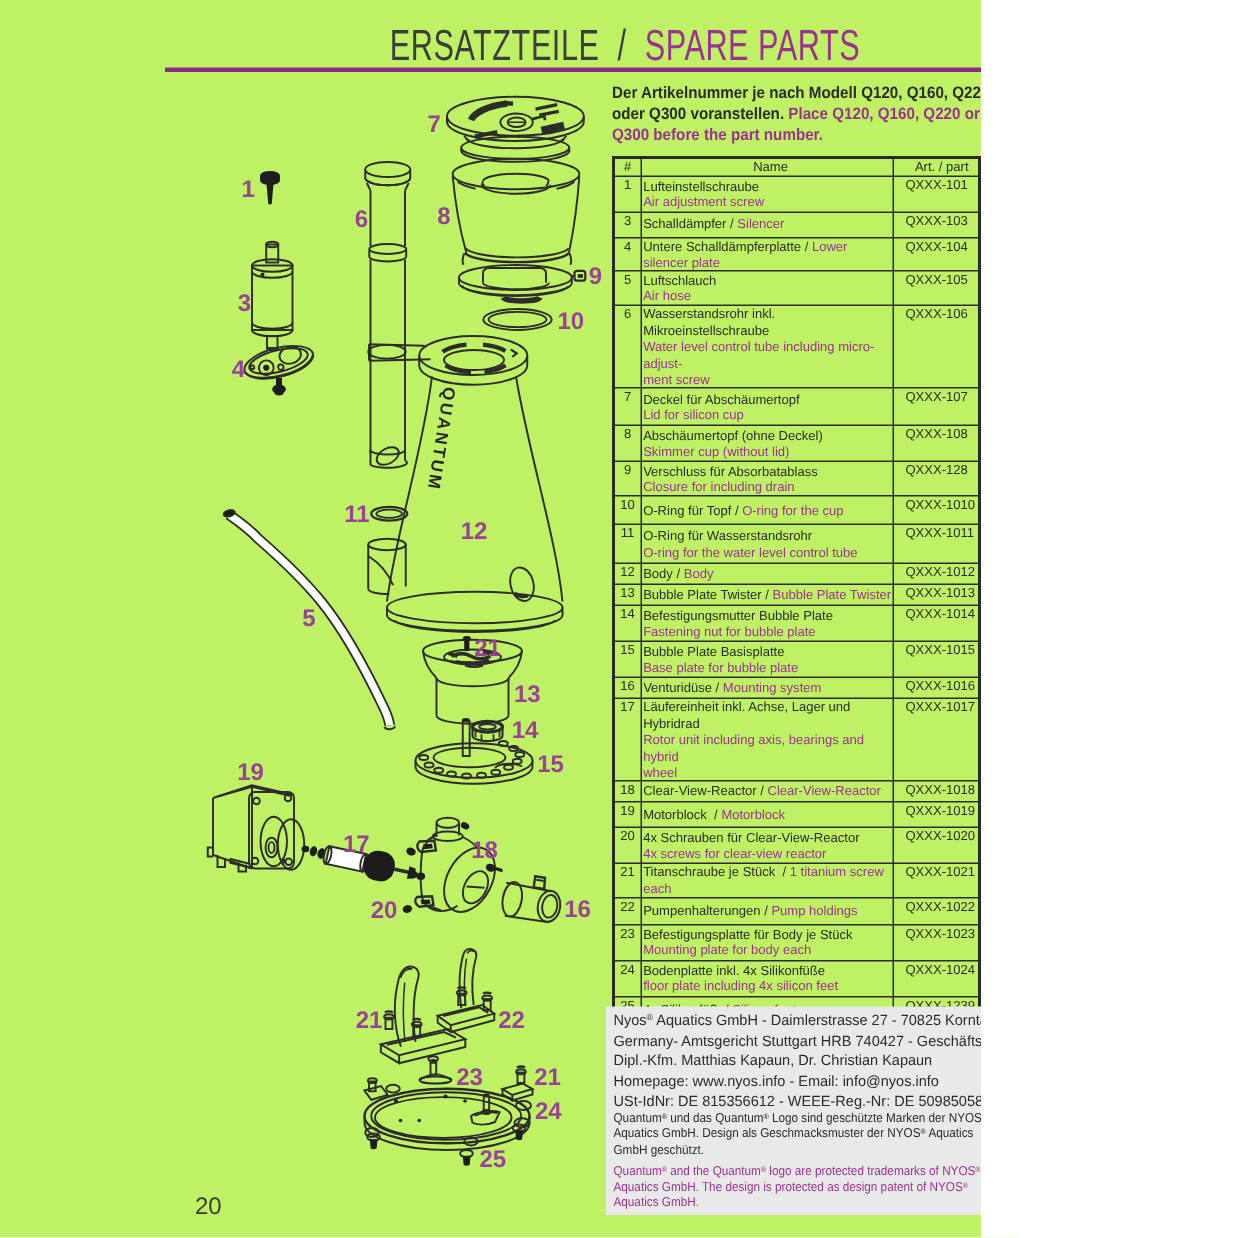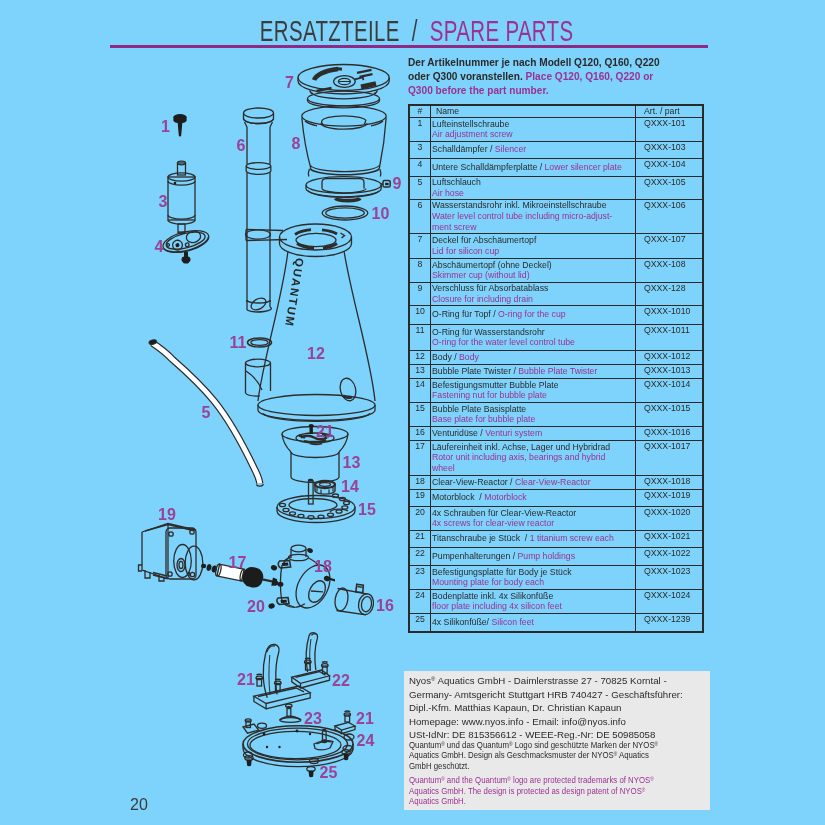--- a/index.html
+++ b/index.html
@@ -1,30 +1,30 @@
 <!DOCTYPE html>
 <html><head>
 <meta charset="utf-8">
 <style>
   html,body{margin:0;padding:0;background:#fff;}
   *{-webkit-font-smoothing:antialiased;}
-  #page{position:relative;width:825px;height:825px;background:#7dd3fc;overflow:hidden;
+  #page{position:relative;width:654px;height:825px;background:#bef264;overflow:hidden;
     font-family:"Liberation Sans",sans-serif;color:#2b2a29;}
   .mag{color:#9c3191;}
   #title{position:absolute;top:15px;left:0;width:833px;text-align:center;
     font-size:29px;letter-spacing:0.5px;color:#3c3c3c;white-space:nowrap;
     transform:scaleX(0.705);transform-origin:417px top;}
   #rule{position:absolute;left:110px;top:44.8px;width:598px;height:3.4px;background:#8e2a86;}
   #intro{position:absolute;left:408px;top:55px;width:280px;font-size:11px;line-height:14px;
     font-weight:bold;color:#2b2a29;transform:scaleX(0.92);transform-origin:left top;}
   table{position:absolute;left:408px;top:104px;border-collapse:collapse;table-layout:fixed;
     font-size:8.7px;line-height:10.8px;}
   td,th{border:1px solid #2b2a29;padding:0;overflow:hidden;}
   table{border:2px solid #2b2a29;}
-  th{font-weight:normal;text-align:left;height:10px;}
+  th{font-weight:normal;text-align:center;height:10px;}
   td.n{text-align:center;vertical-align:top;width:20px;}
   td.nm{vertical-align:middle;width:199px;padding-left:1px;}
   td.art{vertical-align:top;width:58px;padding-left:8px;margin-top:44px;}
   th.h1{width:20px;text-align:center;}
   th.h2{width:199px;padding-left:5px;}
   th.h3{width:58px;padding-left:8px;}
   #graybox{position:absolute;left:404px;top:671px;width:306px;height:139px;background:#e9e9e9;}
   #gb-in{padding:3px 6px 0 4.5px;}
   .gp1{font-size:9.9px;line-height:13.6px;color:#2b2a29;transform:scaleX(0.98);transform-origin:left top;}
   .gp2{font-size:8.6px;line-height:10.5px;color:#2b2a29;margin-top:-2px;transform:scaleX(0.91);transform-origin:left top;}
@@ -112,21 +112,21 @@
           <td class="nm">Befestigungsmutter Bubble Plate<br><span class="mag">Fastening nut for bubble plate</span></td>
           <td class="art">QXXX-1014</td>
         </tr>
     <tr style="height:24px;">
           <td class="n">15</td>
           <td class="nm">Bubble Plate Basisplatte<br><span class="mag">Base plate for bubble plate</span></td>
           <td class="art">QXXX-1015</td>
         </tr>
     <tr style="height:14px;">
           <td class="n">16</td>
-          <td class="nm">Venturidüse / <span class="mag">Venturi system</span></td>
+          <td class="nm">Venturidüse / <span class="mag">Mounting system</span></td>
           <td class="art">QXXX-1016</td>
         </tr>
     <tr style="height:35px;">
           <td class="n">17</td>
           <td class="nm">Läufereinheit inkl. Achse, Lager und Hybridrad<br><span class="mag">Rotor unit including axis, bearings and hybrid<br>wheel</span></td>
           <td class="art">QXXX-1017</td>
         </tr>
     <tr style="height:14px;">
           <td class="n">18</td>
           <td class="nm">Clear-View-Reactor / <span class="mag">Clear-View-Reactor</span></td>

